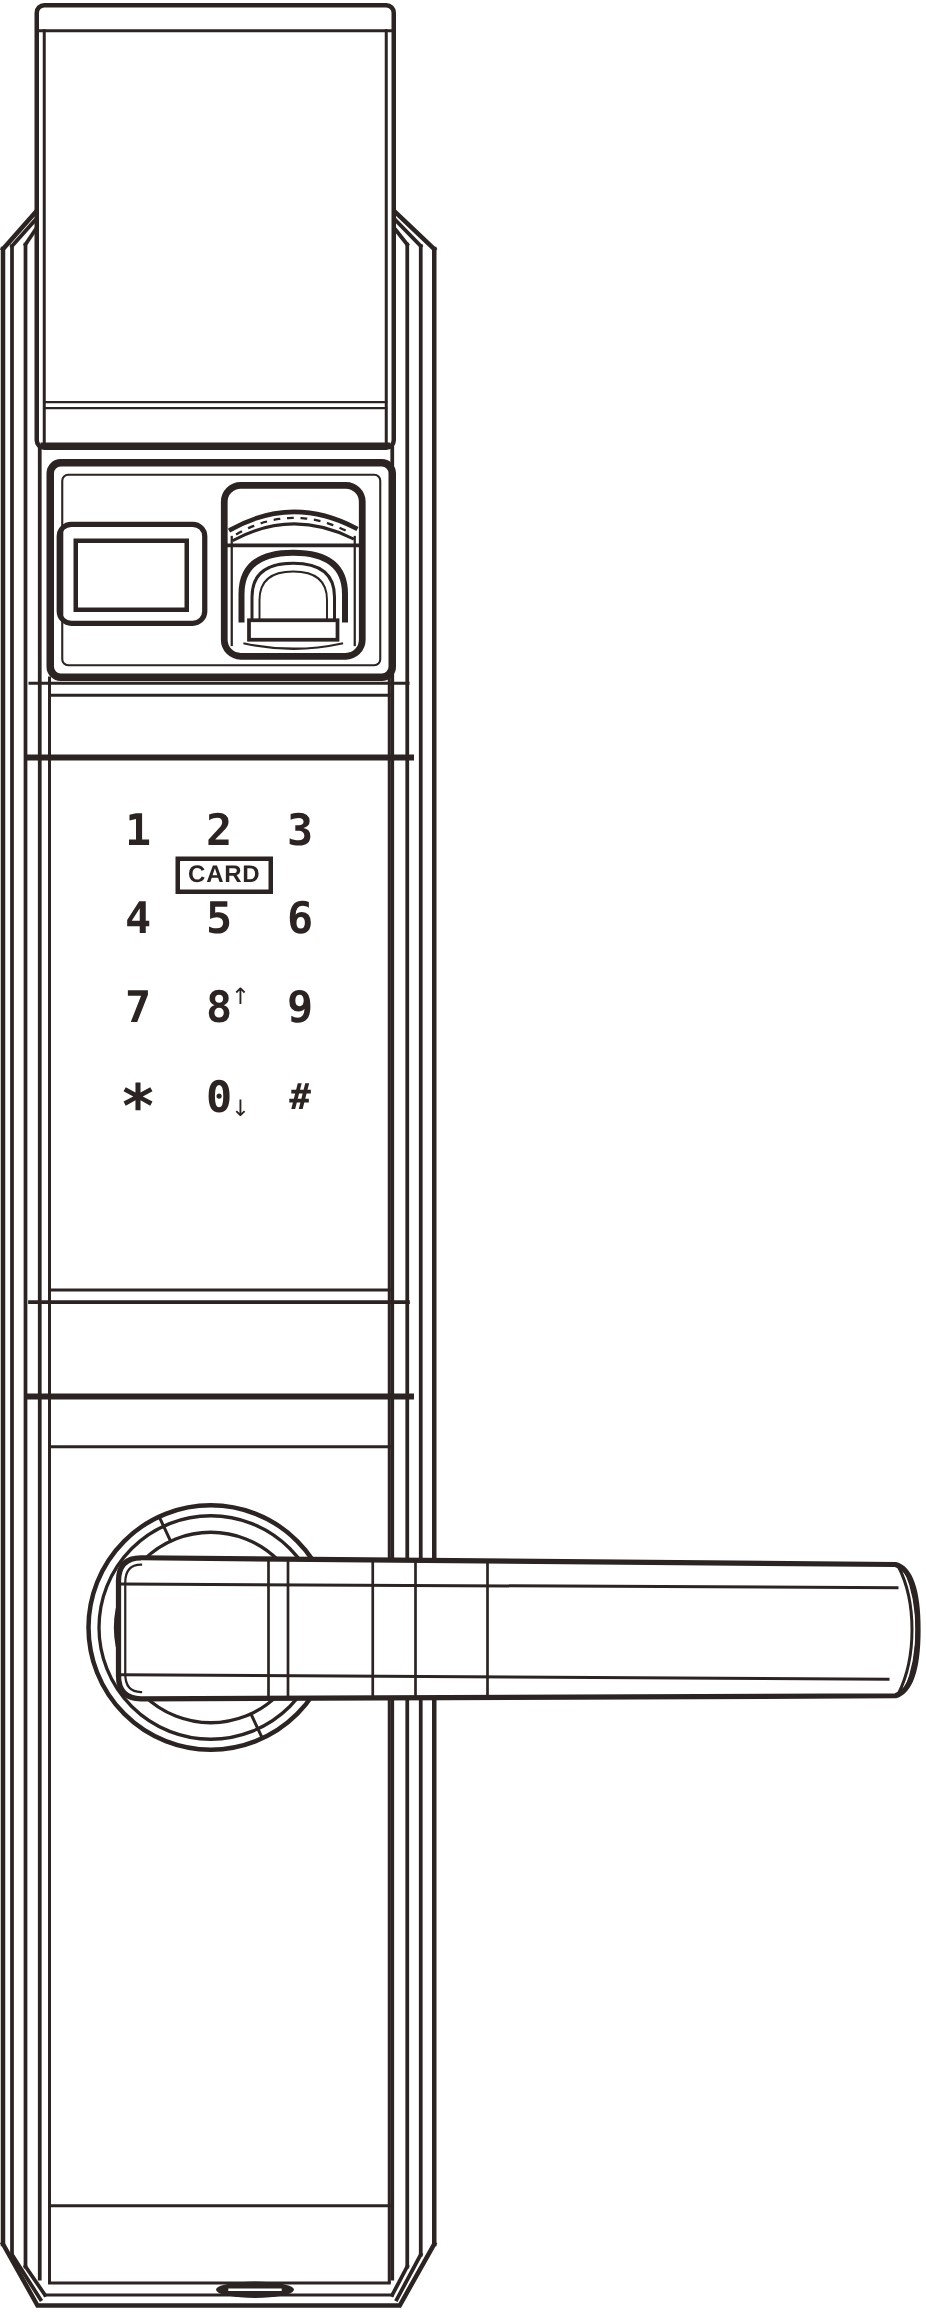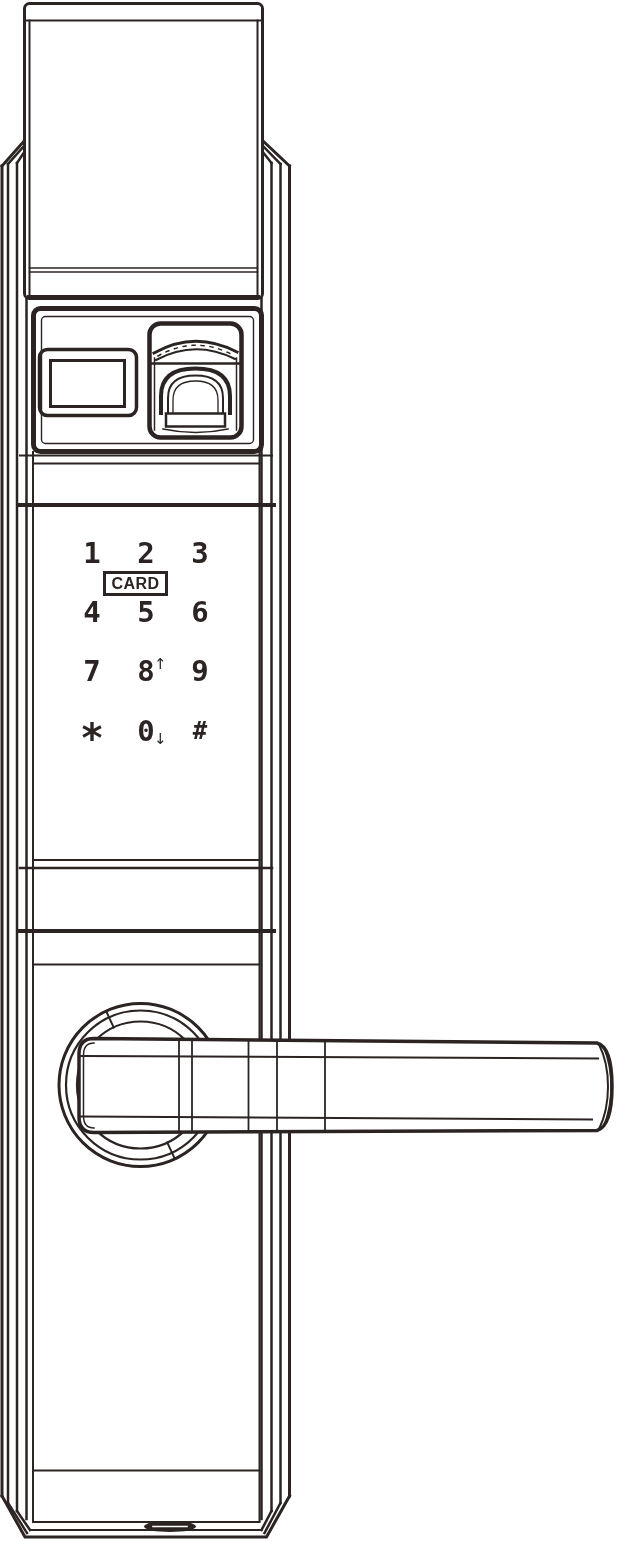--- a/index.html
+++ b/index.html
@@ -29,21 +29,21 @@
     font-family:"DejaVu Sans",sans-serif;
     font-weight:400;font-size:15px;line-height:1;
   }
   .key.has-up .arrow{top:6px;}
   .key.has-down .arrow{bottom:4px;}
   .key.star{font-size:40px;}
   .key.star span.lbl{display:inline-block;transform:translateY(7px);}
   .key.hash{font-size:24px;}
 
   .card-box{
-    position:absolute;left:103px;top:571px;
+    position:absolute;left:117px;top:571px;
     width:65px;height:25px;box-sizing:border-box;
     border:3px solid #2b2422;
     display:flex;align-items:center;justify-content:center;
     color:#2b2422;font-weight:700;font-size:16px;letter-spacing:.5px;
     cursor:pointer;
   }
 </style>
 </head>
 <body>
 

